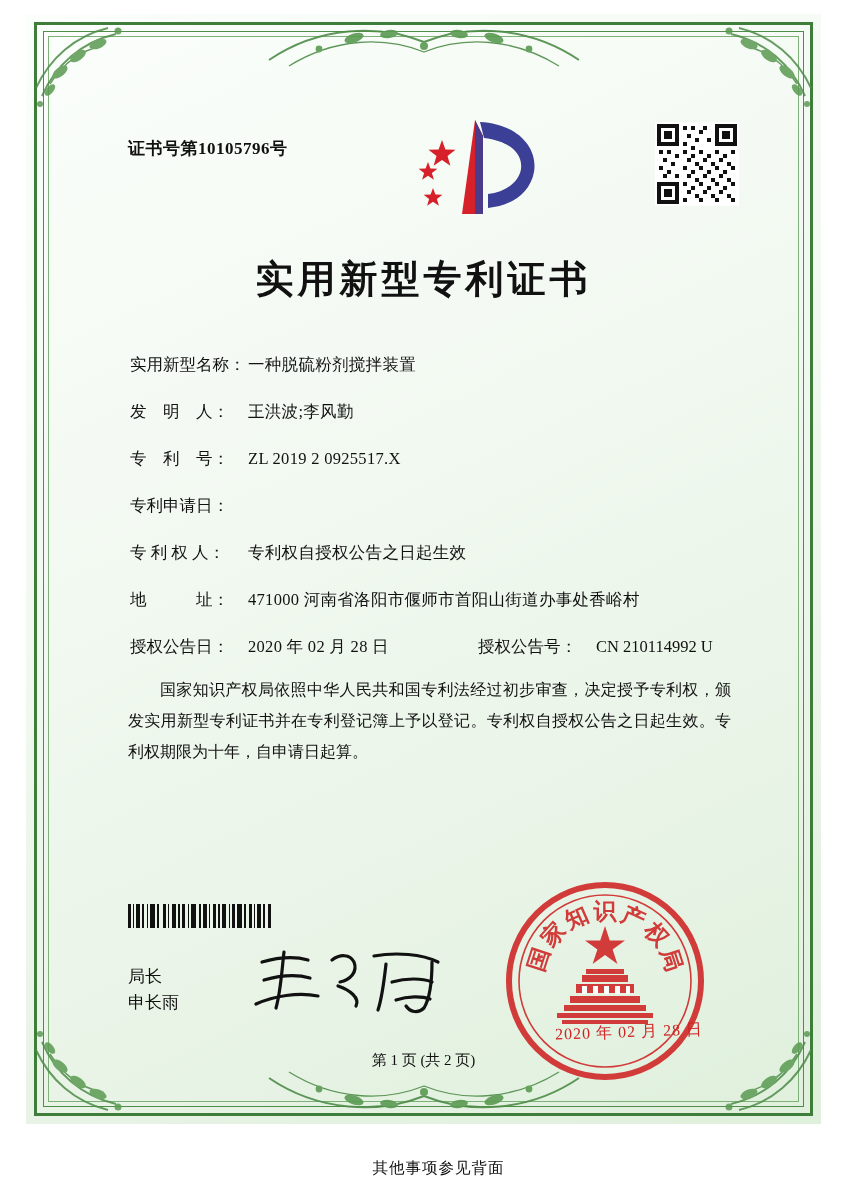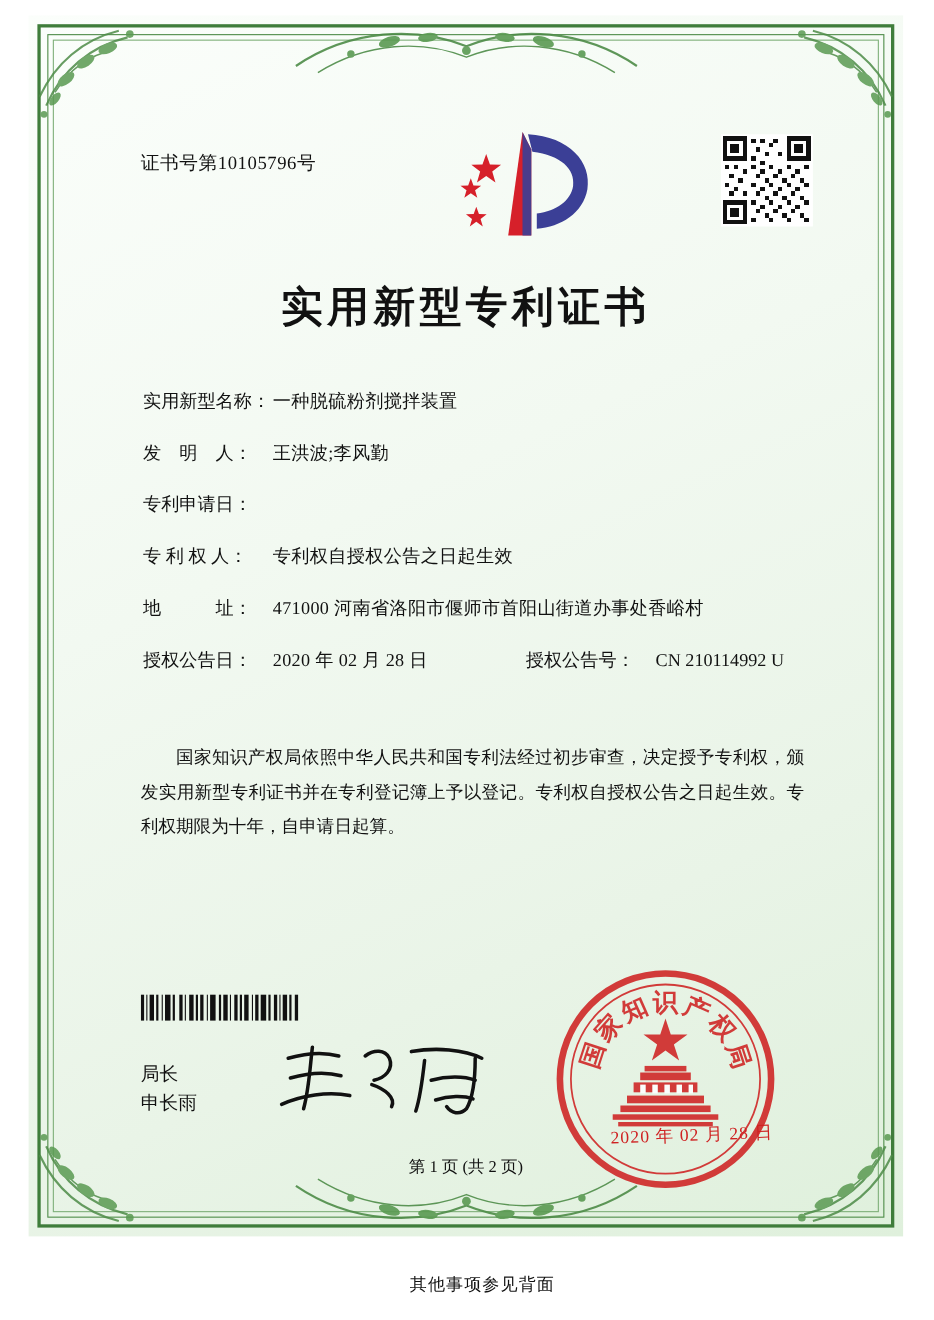--- a/index.html
+++ b/index.html
@@ -90,20 +90,21 @@
   }
 
   .cert-number {
     position: absolute;
     left: 42px;
     top: 63px;
     font-size: 17px;
     letter-spacing: .5px;
     color: #111;
     font-family: "Liberation Serif", serif;
+    font-weight: bold;
   }
 
   
   .logo {
     position: absolute;
     left: 320px;
     top: 40px;
     width: 140px;
     height: 120px;
   }
@@ -470,20 +471,24 @@
     <div class="fields">
       <div class="field-row">
         <span class="field-label">实用新型名称：</span>
         <span class="field-value">一种脱硫粉剂搅拌装置</span>
       </div>
       <div class="field-row">
         <span class="field-label">发　明　人：</span>
         <span class="field-value">王洪波;李风勤</span>
       </div>
       <div class="field-row">
+        <span class="field-label">专　利　号：</span>
+        <span class="field-value">ZL 2019 2 0925517.X</span>
+      </div>
+      <div class="field-row">
         <span class="field-label">专利申请日：</span>
       </div>
       <div class="field-row">
         <span class="field-label">专 利 权 人：</span>
         <span class="field-value">专利权自授权公告之日起生效</span>
       </div>
       <div class="field-row">
         <span class="field-label">地　　　址：</span>
         <span class="field-value">471000 河南省洛阳市偃师市首阳山街道办事处香峪村</span>
       </div>

